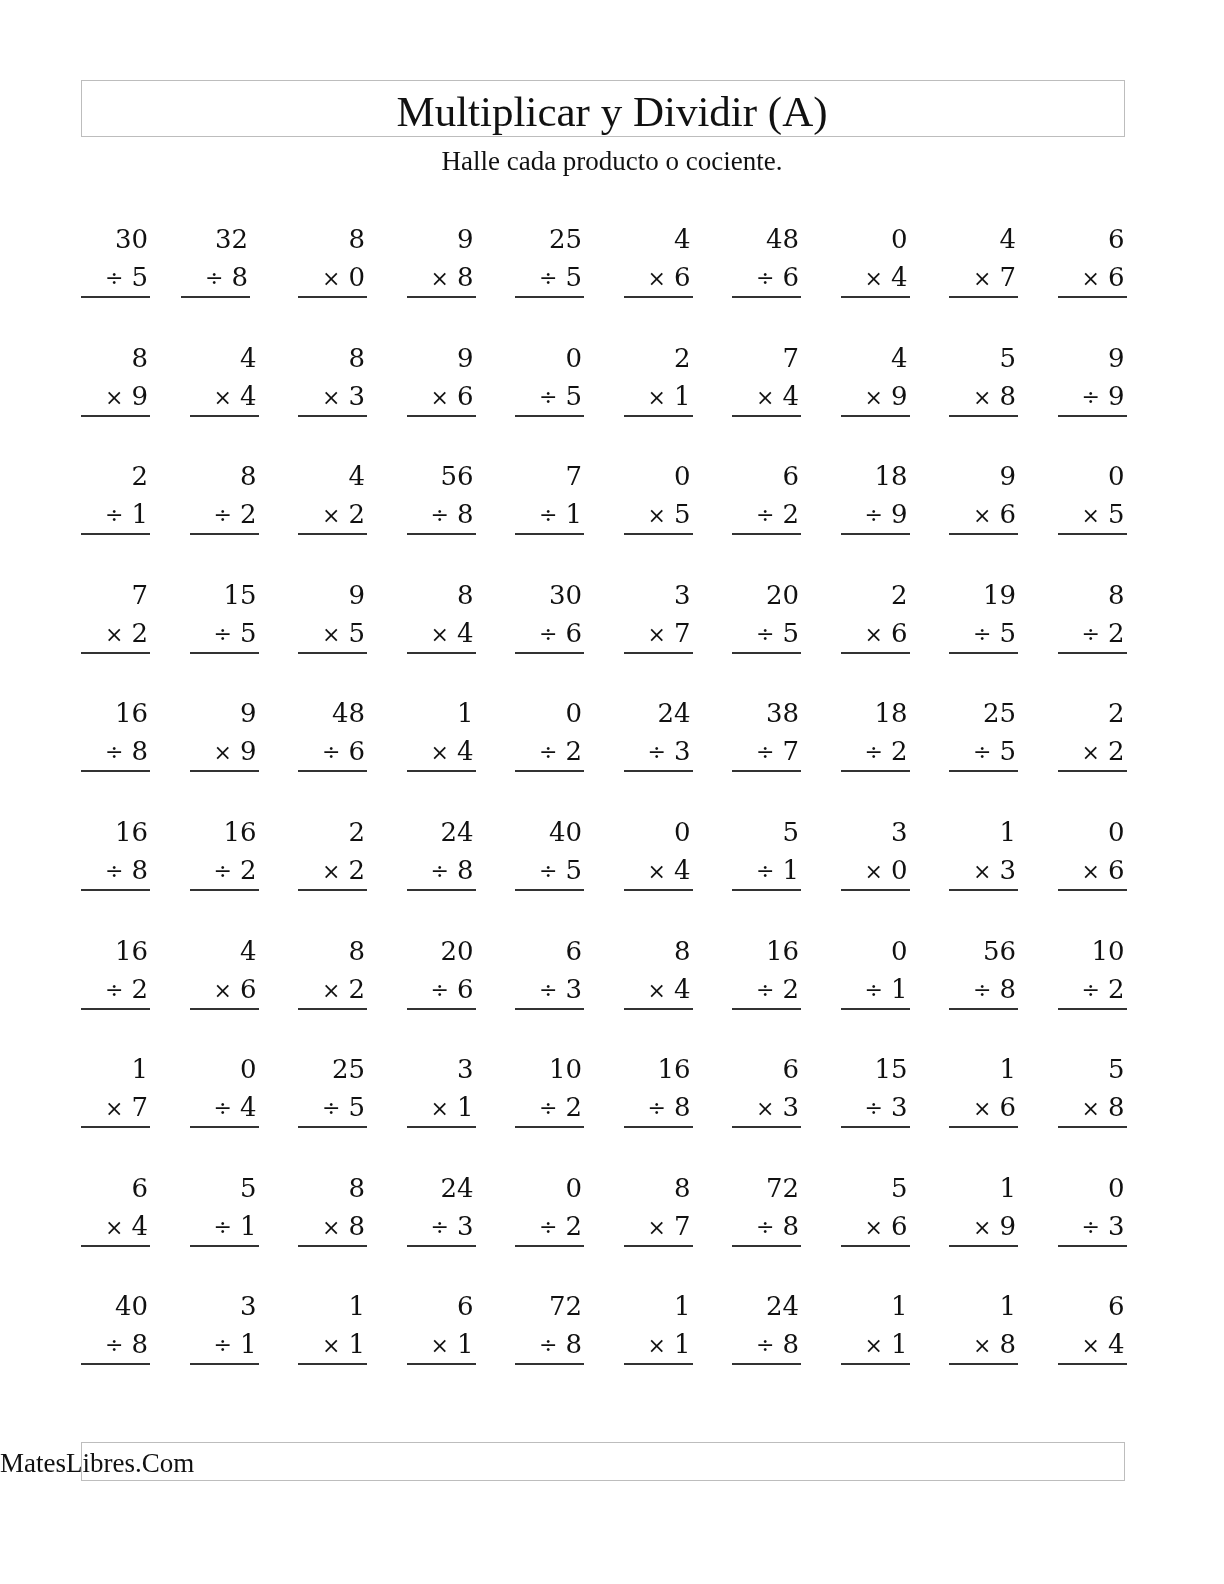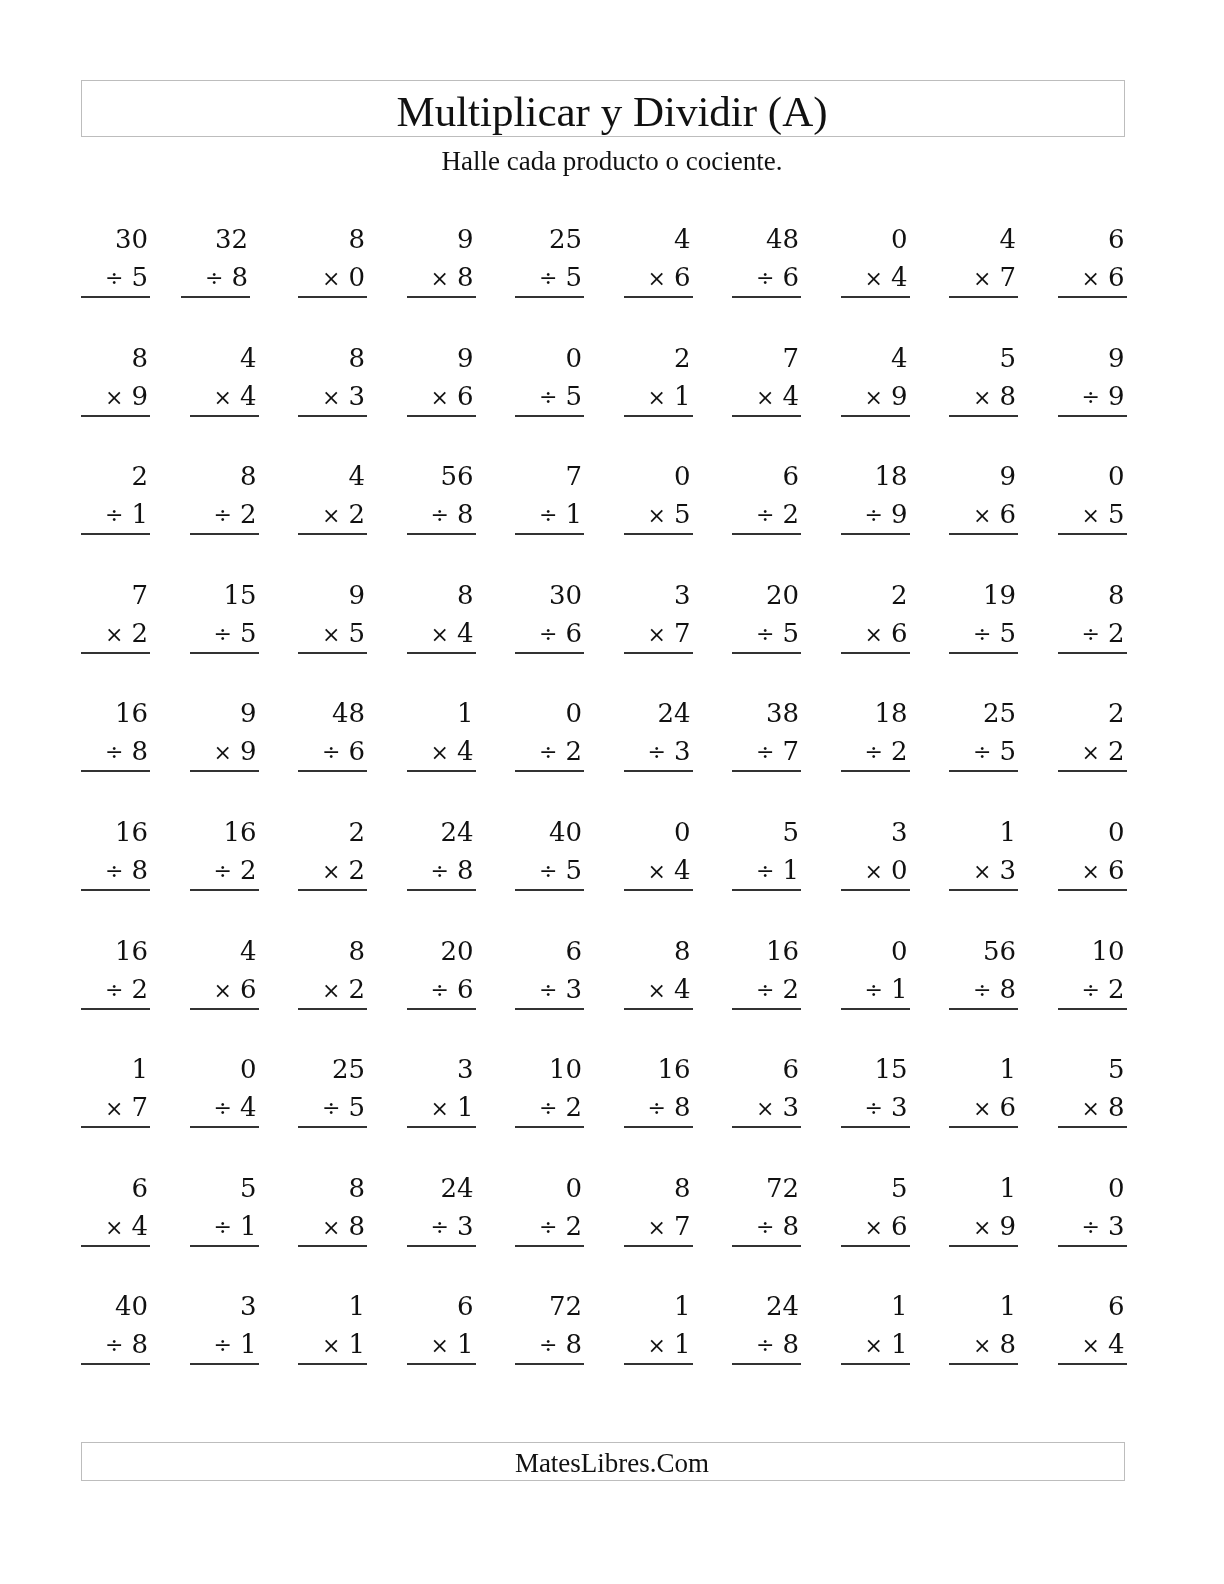--- a/index.html
+++ b/index.html
@@ -7,21 +7,21 @@
   .title-box { position: absolute; left: 81px; top: 80px; width: 1044px; height: 57px; border: 1px solid #bdbdbd; box-sizing: border-box; }
   .title { position: absolute; left: 0; right: 0; top: 86px; text-align: center; font-family: "Liberation Serif", serif; font-size: 43px; line-height: 52px; color: #111; }
   .subtitle { position: absolute; left: 0; right: 0; top: 144px; text-align: center; font-family: "Liberation Serif", serif; font-size: 27px; line-height: 34px; color: #111; }
   .grid { position: absolute; left: 81px; top: 220px; width: 1046px; }
   .row { position: relative; height: 118.6px; }
   .prob { position: absolute; top: 0; width: 69px; font-family: "DejaVu Serif", serif; font-size: 26px; text-align: right; }
   .prob .top { height: 38px; line-height: 38px; padding-right: 2px; }
   .prob .bot { height: 38px; line-height: 38px; padding-right: 2px; border-bottom: 2px solid #333; white-space: nowrap; }
   .prob .op { margin-right: 8px; font-size: 22px; }
   .footer-box { position: absolute; left: 81px; top: 1442px; width: 1044px; height: 39px; border: 1px solid #bdbdbd; box-sizing: border-box; }
-  .footer { position: absolute; left: 0; right: 0; top: 1446px; text-align: center; font-family: "Liberation Serif", serif; font-size: 27px; line-height: 34px; color: #111; }
+  .footer { position: absolute; left: 0; right: 0; top: 1446px; text-align: left; font-family: "Liberation Serif", serif; font-size: 27px; line-height: 34px; color: #111; }
 </style>
 </head>
 <body>
 
 <div class="title-box"></div>
 <div class="title">Multiplicar y Dividir (A)</div>
 <div class="subtitle">Halle cada producto o cociente.</div>
 
 <div class="grid" id="grid">
     <div class="row">

